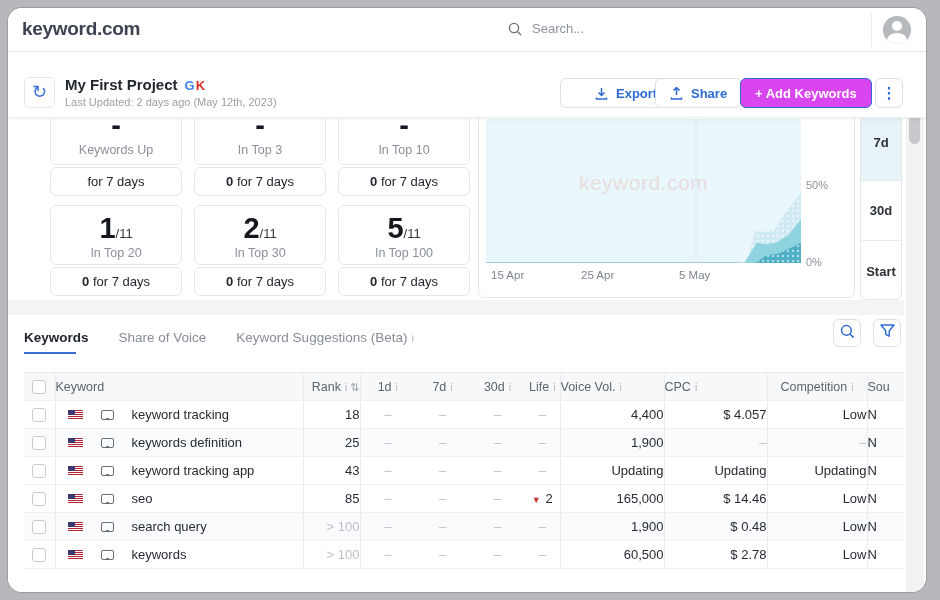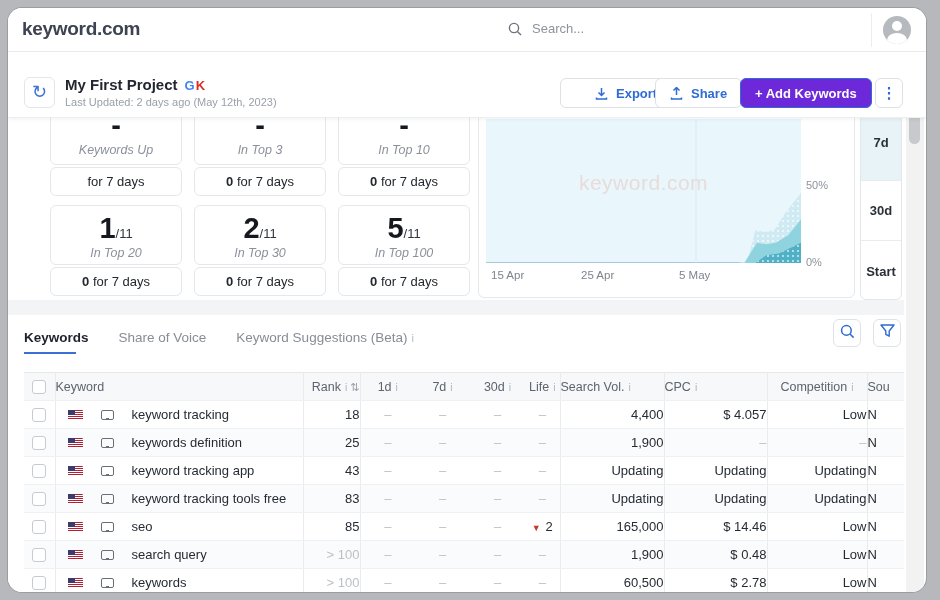--- a/index.html
+++ b/index.html
@@ -23,35 +23,35 @@
              box-shadow:0 2px 3px rgba(40,50,60,.05); z-index:8; }
   .refresh-btn { position:absolute; left:16px; top:25px; width:31px; height:31px; border:1px solid #e3e6ea; border-radius:6px;
                  background:#fff; color:#3e72d4; font-size:18px; line-height:28px; text-align:center; cursor:pointer; }
   .proj-title { position:absolute; left:57px; top:24px; font-size:15px; font-weight:700; color:#22262f; }
   .g-icon { color:#4285f4; font-weight:700; font-size:13px; margin-left:7px; }
   .k-icon { color:#d93025; font-weight:800; font-size:13px; margin-left:1px; }
   .proj-sub { position:absolute; left:57px; top:44px; font-size:11px; color:#9aa0a8; }
   .btn { position:absolute; top:26px; height:30px; border:1px solid #dde0e5; border-radius:6px; background:#fff; color:#2e6bd3;
          font-size:13px; font-weight:700; display:inline-flex; align-items:center; gap:8px; padding:0 14px; cursor:pointer; }
   .btn svg { display:block; }
-  .btn-primary { background:#6d28d9; border-color:#2e6bd3; color:#fff; }
+  .btn-primary { background:#d946ef; border-color:#2e6bd3; color:#fff; }
   .kebab { position:absolute; left:867px; top:26px; width:28px; height:30px; border:1px solid #dde0e5; border-radius:6px;
            background:#fff; color:#2e6bd3; font-size:15px; font-weight:700; text-align:center; line-height:28px; cursor:pointer; }
 
   
   .main { position:absolute; top:110px; left:0; width:896px; height:474px; background:#fff; overflow:hidden; }
   .band { position:absolute; top:182px; left:0; right:0; height:15px; background:#f3f4f6; }
 
   
   .card { position:absolute; width:132px; background:#fff; border:1px solid #e5e7ea; border-radius:6px; text-align:center; overflow:hidden; }
   .card.r1 { top:-16px; height:63px; }
   .card.r2 { top:87px; height:60px; }
   .bigval { margin-top:8px; font-size:29px; font-weight:700; line-height:1; color:#15181e; }
   .bigval .denom { font-size:13px; font-weight:400; color:#30353d; }
-  .card-label { margin-top:3px; font-size:12.5px; color:#8b919a;font-style:italic; }
+  .card-label { margin-top:3px; font-size:12.5px; color:#8b919a; }
   .subcard { position:absolute; width:132px; height:29px; background:#fff; border:1px solid #e5e7ea; border-radius:6px;
              text-align:center; font-size:13px; color:#23272e; line-height:27px; }
   .subcard.s1 { top:49px; }
   .subcard.s2 { top:149px; }
   .subcard b { font-weight:700; }
   .c1 { left:42px; } .c2 { left:186px; } .c3 { left:330px; }
 
   
   .chart-card { position:absolute; left:470px; top:-16px; width:377px; height:196px; background:#fff;
                 border:1px solid #e6e8eb; border-radius:6px; }
@@ -259,21 +259,21 @@
       </colgroup>
       <thead>
         <tr>
           <th class="bR tC"><span class="cb"></span></th>
           <th class="bR tL"><span>Keyword</span></th>
           <th class="bR tR rank-r"><span>Rank</span><span class="th-i">i</span><span class="sort">⇅</span></th>
           <th class="tC"><span>1d</span><span class="th-i">i</span></th>
           <th class="tC"><span>7d</span><span class="th-i">i</span></th>
           <th class="tC"><span>30d</span><span class="th-i">i</span></th>
           <th class="bR tC"><span>Life</span><span class="th-i">i</span></th>
-          <th class="bR tL"><span>Search Vol.</span><span class="th-i">i</span></th>
+          <th class="bR tL"><span>Voice Vol.</span><span class="th-i">i</span></th>
           <th class="bR tL"><span>CPC</span><span class="th-i">i</span></th>
           <th class="bR tC"><span>Competition</span><span class="th-i">i</span></th>
           <th class="tL"><span>Sou</span></th>
         </tr>
       </thead>
       <tbody>
         <tr>
           <td class="bR tC"><span class="cb"></span></td>
           <td class="bR">
                 <div class="kwcell">
@@ -323,39 +323,20 @@
           <td class="bR tR rank-r">43</td>
           <td class="tC mut">–</td>
           <td class="tC mut">–</td>
           <td class="tC mut">–</td>
           <td class="bR tC mut">–</td>
           <td class="bR tR sv-r">Updating</td>
           <td class="bR tR cpc-r">Updating</td>
           <td class="bR tR comp-r">Updating</td>
           <td class="tL src-l">N</td>
         </tr>
-        <tr class="alt">
-          <td class="bR tC"><span class="cb"></span></td>
-          <td class="bR">
-                <div class="kwcell">
-                  <span class="flag"></span>
-                  <span class="devicon"></span>
-                  <span>keyword tracking tools free</span>
-                </div>
-              </td>
-          <td class="bR tR rank-r">83</td>
-          <td class="tC mut">–</td>
-          <td class="tC mut">–</td>
-          <td class="tC mut">–</td>
-          <td class="bR tC mut">–</td>
-          <td class="bR tR sv-r">Updating</td>
-          <td class="bR tR cpc-r">Updating</td>
-          <td class="bR tR comp-r">Updating</td>
-          <td class="tL src-l">N</td>
-        </tr>
         <tr>
           <td class="bR tC"><span class="cb"></span></td>
           <td class="bR">
                 <div class="kwcell">
                   <span class="flag"></span>
                   <span class="devicon"></span>
                   <span>seo</span>
                 </div>
               </td>
           <td class="bR tR rank-r">85</td>

